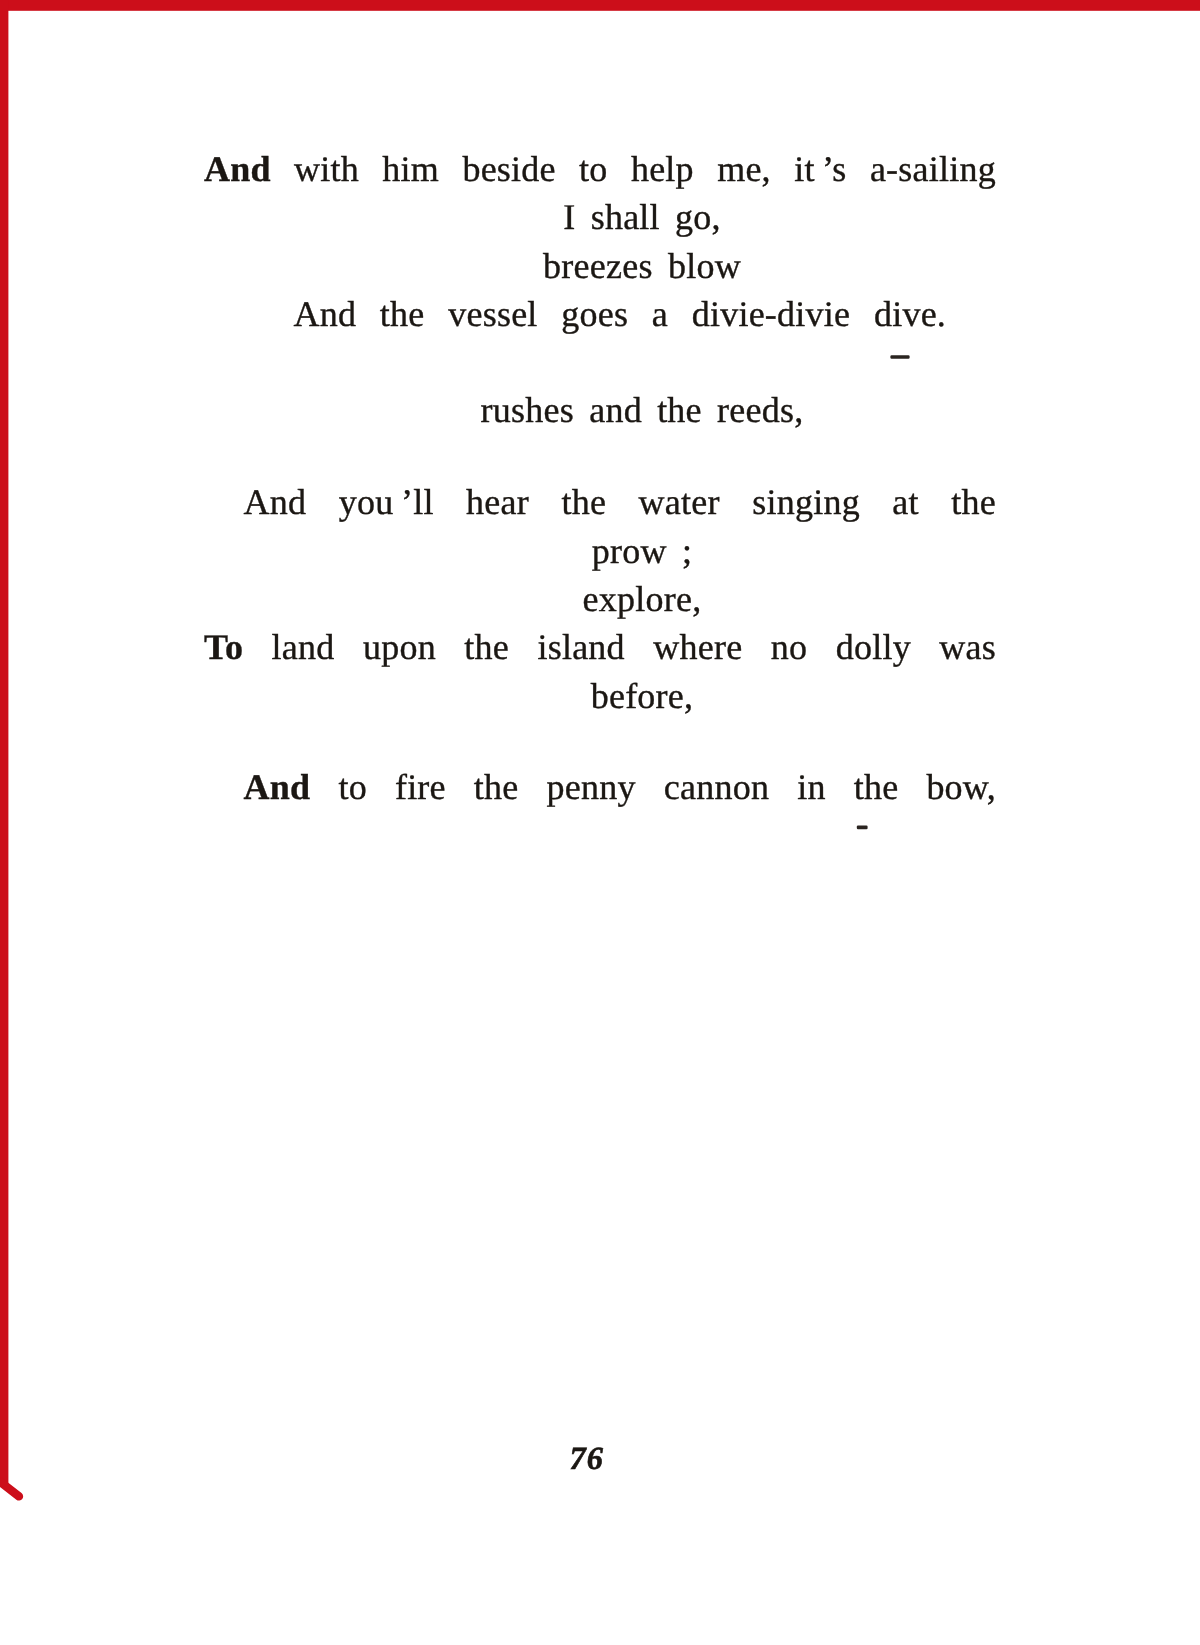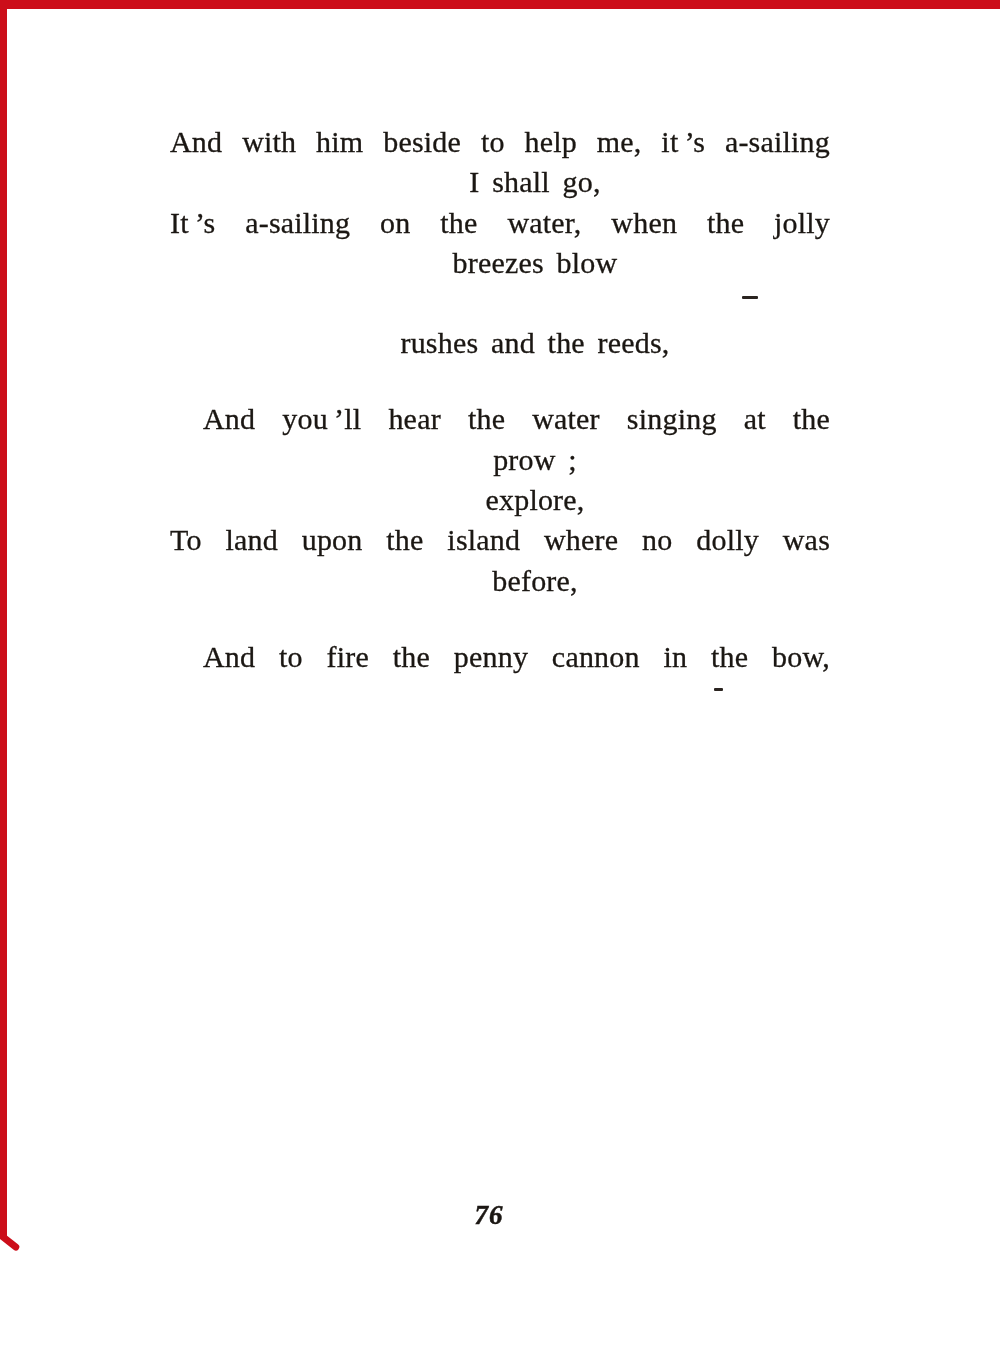--- a/index.html
+++ b/index.html
@@ -36,21 +36,21 @@
     word-spacing:5px;
     -webkit-text-stroke:0.3px #1b1713;
   }
   .line{height:40.3px;line-height:40.3px;white-space:nowrap;text-align:center;}
   .line.justify{white-space:normal;text-align:justify;text-align-last:justify;}
   .line.wide{word-spacing:12px;}
   .indent-0{padding-left:0;}
   .indent-1{padding-left:33px;}
   .indent-2{padding-left:70px;}
   .justify.indent-1{padding-left:33px;margin-top:36px;}
-  .lead{font-weight:400;}
+  .lead{font-weight:700;}
   .stanza-gap{height:40px;}
   
   .ink-mark{position:absolute;background:#2a2420;border-radius:1px;}
   .ink-mark.m1{left:742px;top:296px;width:16px;height:3px;}
   .ink-mark.m2{left:714px;top:688px;width:9px;height:3px;}
   
   .folio{
     position:absolute;left:0;top:1200px;width:1000px;
     text-align:center;
     font-size:27px;font-weight:700;font-style:italic;
@@ -65,22 +65,22 @@
 <div class="page">
 
   <div class="scan-top"></div>
   <div class="scan-left"></div>
   <div class="scan-hook"></div>
 
   <div class="poem">
 
     <div class="line justify indent-0"><span class="lead">And</span> <span>with him beside to help me, it ’s a-sailing</span></div>
     <div class="line indent-2"><span class="lead"></span> <span>I shall go,</span></div>
-    <div class="line justify indent-0"><span class="lead">It ’s</span> <span>a-sailing on the water, when the jolly</span></div>
     <div class="line indent-2"><span class="lead"></span> <span>breezes blow</span></div>
+    <div class="line wide indent-1"><span class="lead"></span> <span>And the vessel goes a divie-divie dive.</span></div>
 
     <div class="stanza-gap"></div>
 
     <div class="line indent-2"><span class="lead"></span> <span>rushes and the reeds,</span></div>
     <div class="line justify indent-1"><span class="lead"></span> <span>And you ’ll hear the water singing at the</span></div>
     <div class="line indent-2"><span class="lead"></span> <span>prow ;</span></div>
     <div class="line indent-2"><span class="lead"></span> <span>explore,</span></div>
     <div class="line justify indent-0"><span class="lead">To</span> <span>land upon the island where no dolly was</span></div>
     <div class="line indent-2"><span class="lead"></span> <span>before,</span></div>
     <div class="line justify indent-1"><span class="lead">And</span> <span>to fire the penny cannon in the bow,</span></div>

